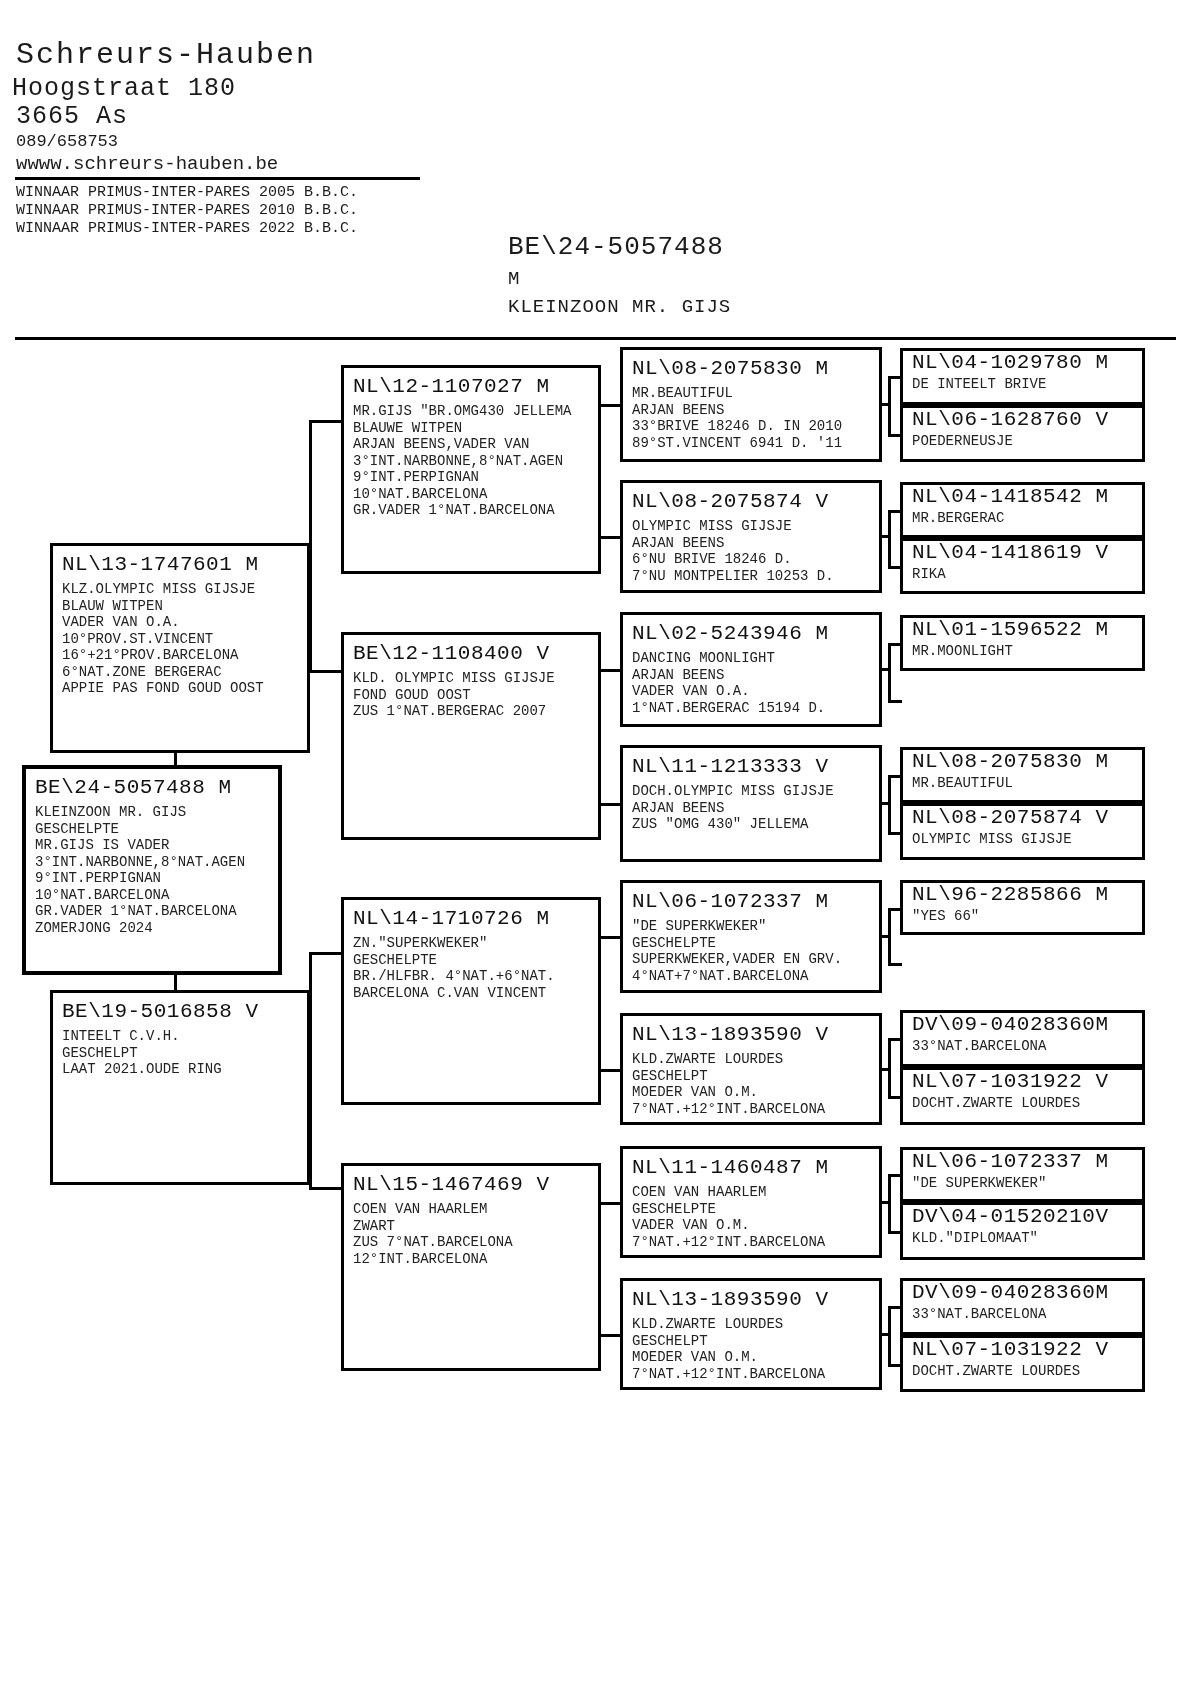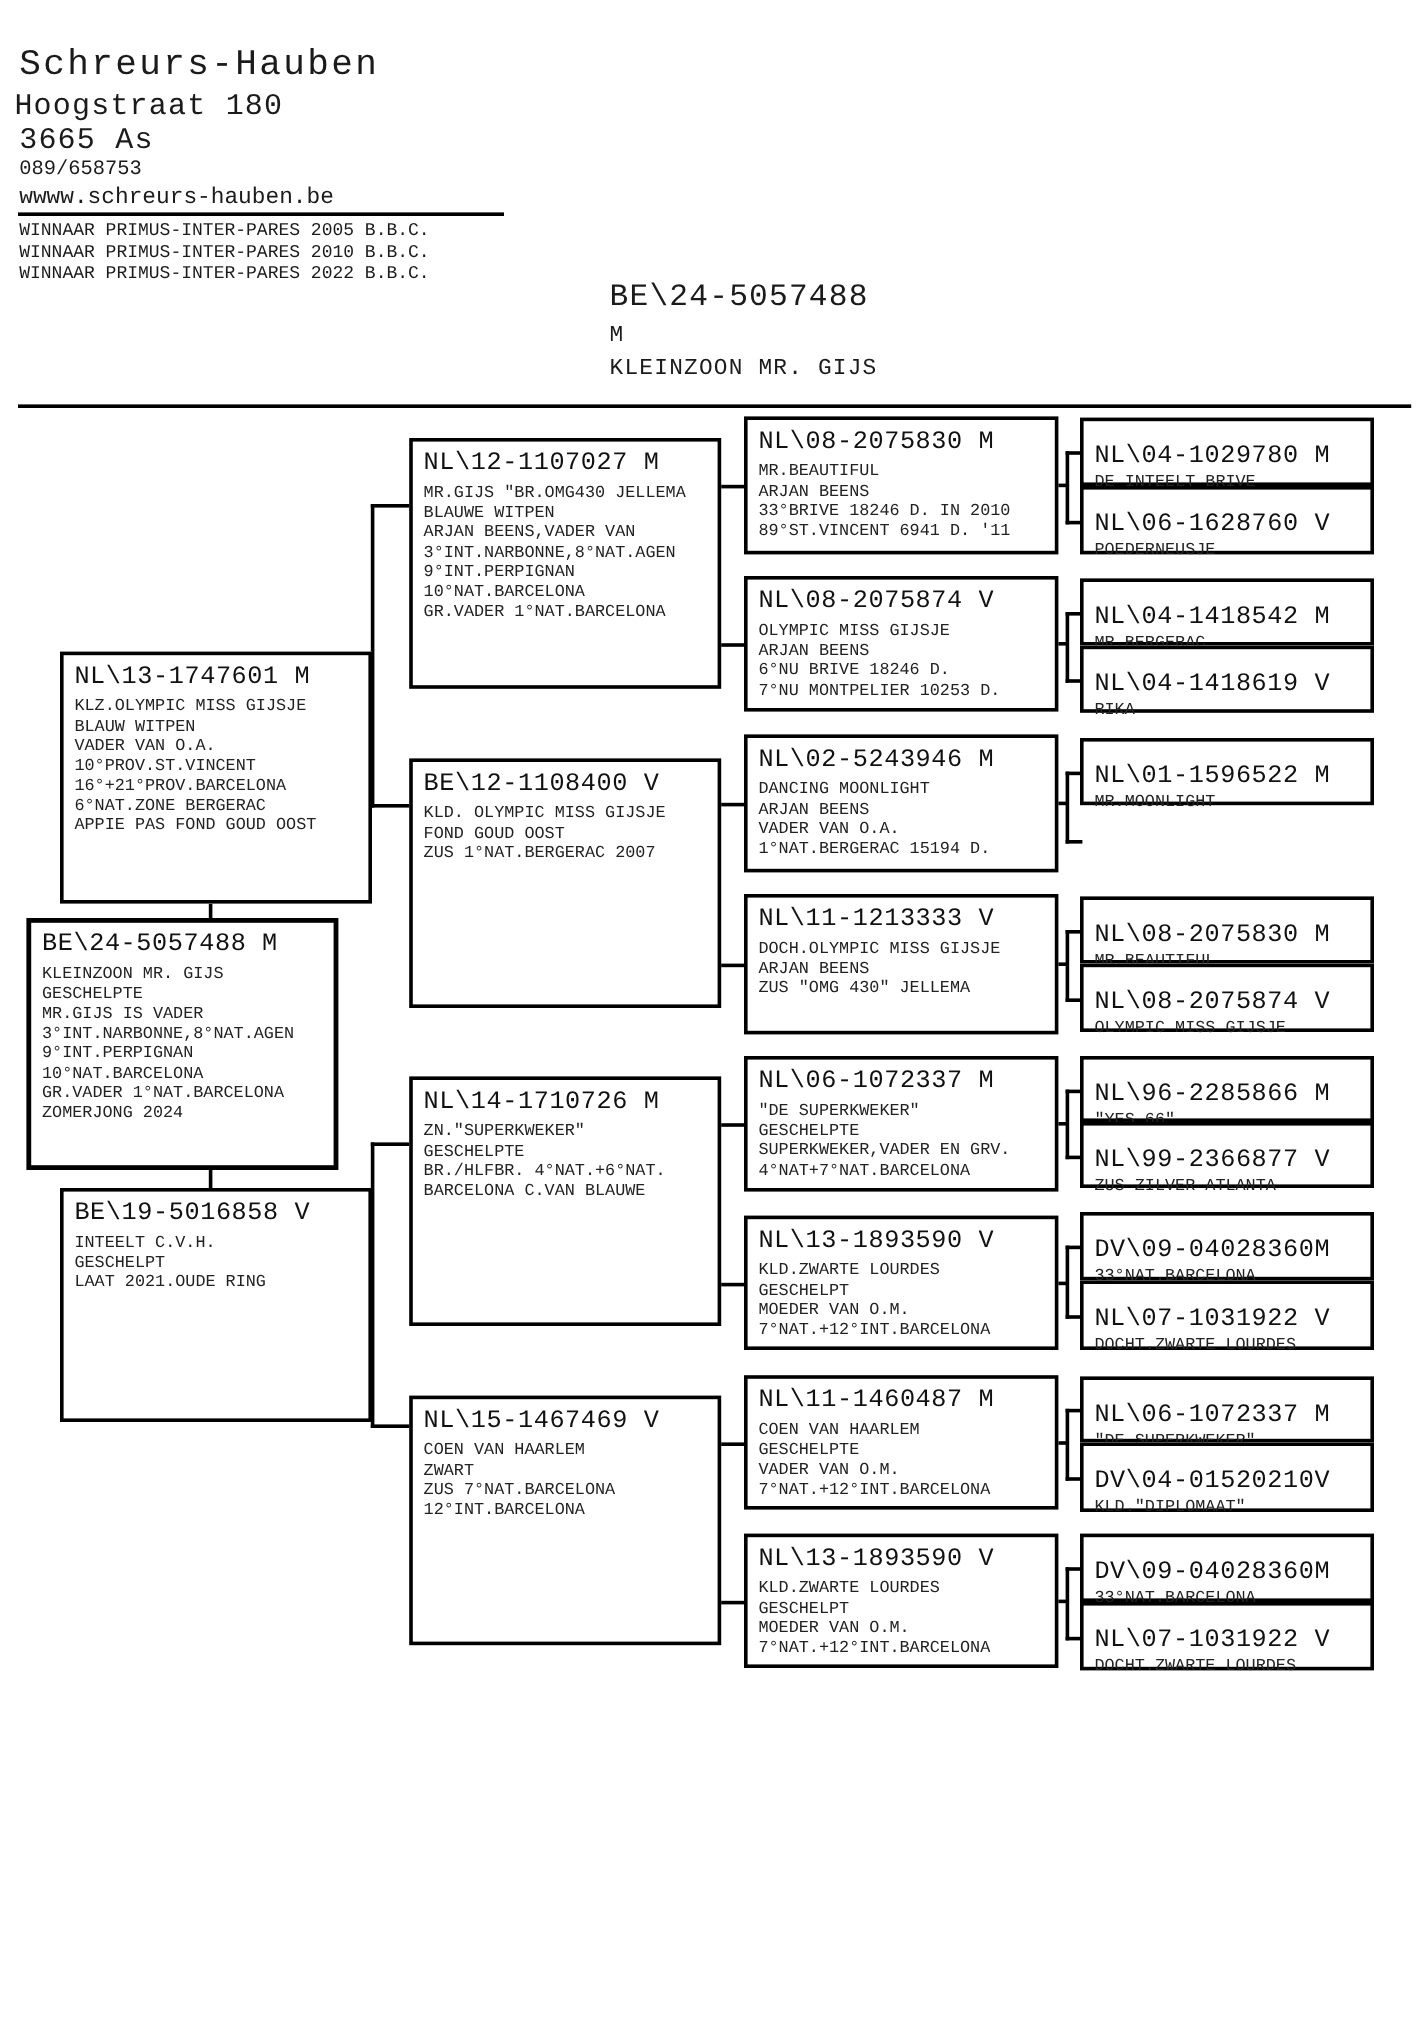--- a/index.html
+++ b/index.html
@@ -24,21 +24,21 @@
   .rule,.conn{position:absolute;background:#000;}
   
   .pbox{
     position:absolute;border:3px solid #000;background:#fff;
     padding:6px 8px 0 9px;box-sizing:border-box;
   }
   .pbox.subject{border-width:4px;}
   .ptitle{font-size:21px;line-height:26px;white-space:pre;letter-spacing:0.5px;margin-bottom:3px;color:#111;}
   .pline{font-size:14px;line-height:16.5px;white-space:pre;color:#222;}
   .small .ptitle{line-height:24px;margin-bottom:1px;}
-  .small{padding-top:18px;font-family:Liberation Mono, monospace;}
+  .small{padding-top:0;font-family:Liberation Mono, monospace;}
 </style>
 </head>
 <body>
 
 <div id="page">
 
   <div class="abs" id="loft-name">Schreurs-Hauben</div>
   <div class="abs" id="addr1">Hoogstraat 180</div>
   <div class="abs" id="addr2">3665 As</div>
   <div class="abs" id="phone">089/658753</div>
@@ -164,21 +164,21 @@
         <div class="pline">FOND GOUD OOST</div>
         <div class="pline">ZUS 1°NAT.BERGERAC 2007</div>
       </div>
   </div>
   <div class="pbox" style="left:341px;top:897px;width:260px;height:208px;">
     <div class="ptitle">NL\14-1710726 M</div>
     <div>
         <div class="pline">ZN."SUPERKWEKER"</div>
         <div class="pline">GESCHELPTE</div>
         <div class="pline">BR./HLFBR. 4°NAT.+6°NAT.</div>
-        <div class="pline">BARCELONA C.VAN BLAUWE</div>
+        <div class="pline">BARCELONA C.VAN VINCENT</div>
       </div>
   </div>
   <div class="pbox" style="left:341px;top:1163px;width:260px;height:208px;">
     <div class="ptitle">NL\15-1467469 V</div>
     <div>
         <div class="pline">COEN VAN HAARLEM</div>
         <div class="pline">ZWART</div>
         <div class="pline">ZUS 7°NAT.BARCELONA</div>
         <div class="pline">12°INT.BARCELONA</div>
       </div>
@@ -297,26 +297,20 @@
     <div>
         <div class="pline">OLYMPIC MISS GIJSJE</div>
       </div>
   </div>
   <div class="pbox small" style="left:900px;top:880px;width:245px;height:55px;">
     <div class="ptitle">NL\96-2285866 M</div>
     <div>
         <div class="pline">"YES 66"</div>
       </div>
   </div>
-  <div class="pbox small" style="left:900px;top:935px;width:245px;height:55px;">
-    <div class="ptitle">NL\99-2366877 V</div>
-    <div>
-        <div class="pline">ZUS ZILVER ATLANTA</div>
-      </div>
-  </div>
   <div class="pbox small" style="left:900px;top:1010px;width:245px;height:57px;">
     <div class="ptitle">DV\09-04028360M</div>
     <div>
         <div class="pline">33°NAT.BARCELONA</div>
       </div>
   </div>
   <div class="pbox small" style="left:900px;top:1067px;width:245px;height:58px;">
     <div class="ptitle">NL\07-1031922 V</div>
     <div>
         <div class="pline">DOCHT.ZWARTE LOURDES</div>

